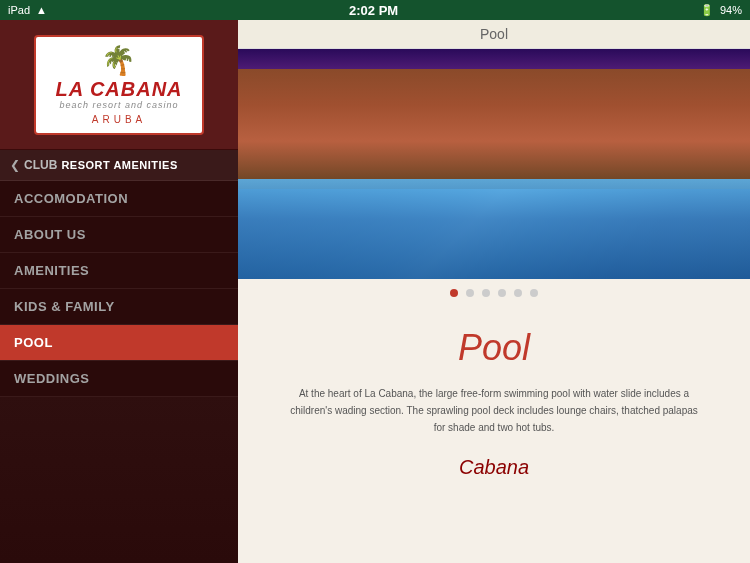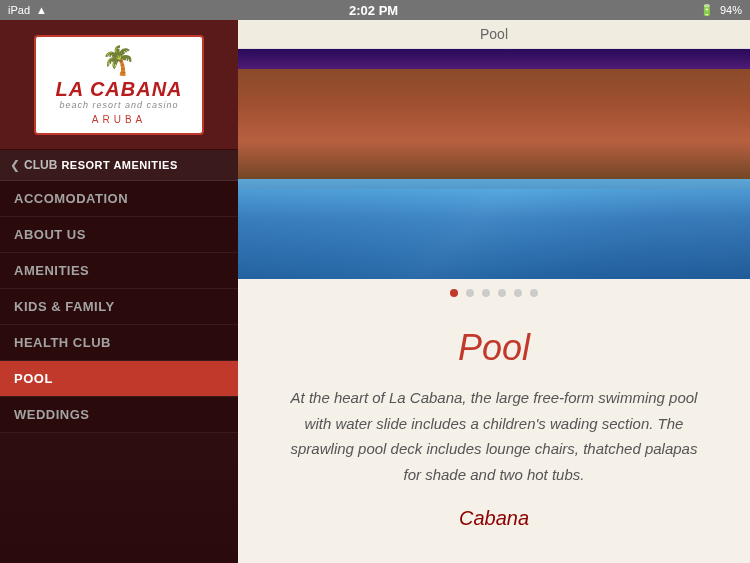--- a/index.html
+++ b/index.html
@@ -1,21 +1,21 @@
 <!DOCTYPE html>
 <html><head>
   <meta charset="utf-8">
   <style>
     * { margin: 0; padding: 0; box-sizing: border-box; }
     body { width: 750px; height: 563px; overflow: hidden; font-family: Arial, sans-serif; display: flex; flex-direction: column; background: #1a1a1a; }
 
     
     .status-bar {
       height: 20px;
-      background: #737373;
+      background: #14532d;
       display: flex;
       justify-content: space-between;
       align-items: center;
       padding: 0 8px;
       font-size: 11px;
       color: #fff;
       flex-shrink: 0;
     }
     .status-left { display: flex; align-items: center; gap: 6px; }
     .status-right { display: flex; align-items: center; gap: 6px; }
@@ -223,26 +223,25 @@
 
     .section-title {
       font-size: 36px;
       color: #c0392b;
       font-weight: 300;
       font-style: italic;
       margin-bottom: 16px;
     }
 
     .section-description {
-      font-size: 15px;
+      font-size: 10px;
       color: #555;
       line-height: 1.7;
       max-width: 420px;
       margin: 0 auto 20px;
-      font-style: italic;
     }
 
     .hours-title {
       font-size: 20px;
       color: #8B0000;
       font-style: italic;
       font-weight: 300;
     }
 
     
@@ -282,21 +281,20 @@
       <span class="breadcrumb-chevron">❮</span>
       <span class="breadcrumb-main">CLUB</span>
       <span class="breadcrumb-sub">RESORT AMENITIES</span>
     </div>
 
     <div class="nav-items">
     <div class="nav-item">ACCOMODATION</div>
         <div class="nav-item">ABOUT US</div>
         <div class="nav-item">AMENITIES</div>
         <div class="nav-item">KIDS &amp; FAMILY</div>
-        <div class="nav-item">HEALTH CLUB</div>
         <div class="nav-item active">POOL</div>
         <div class="nav-item">WEDDINGS</div>
       </div>
 
   </div>
 
   <div class="content-area">
 
     <div class="content-header">
       <span>Pool</span>

